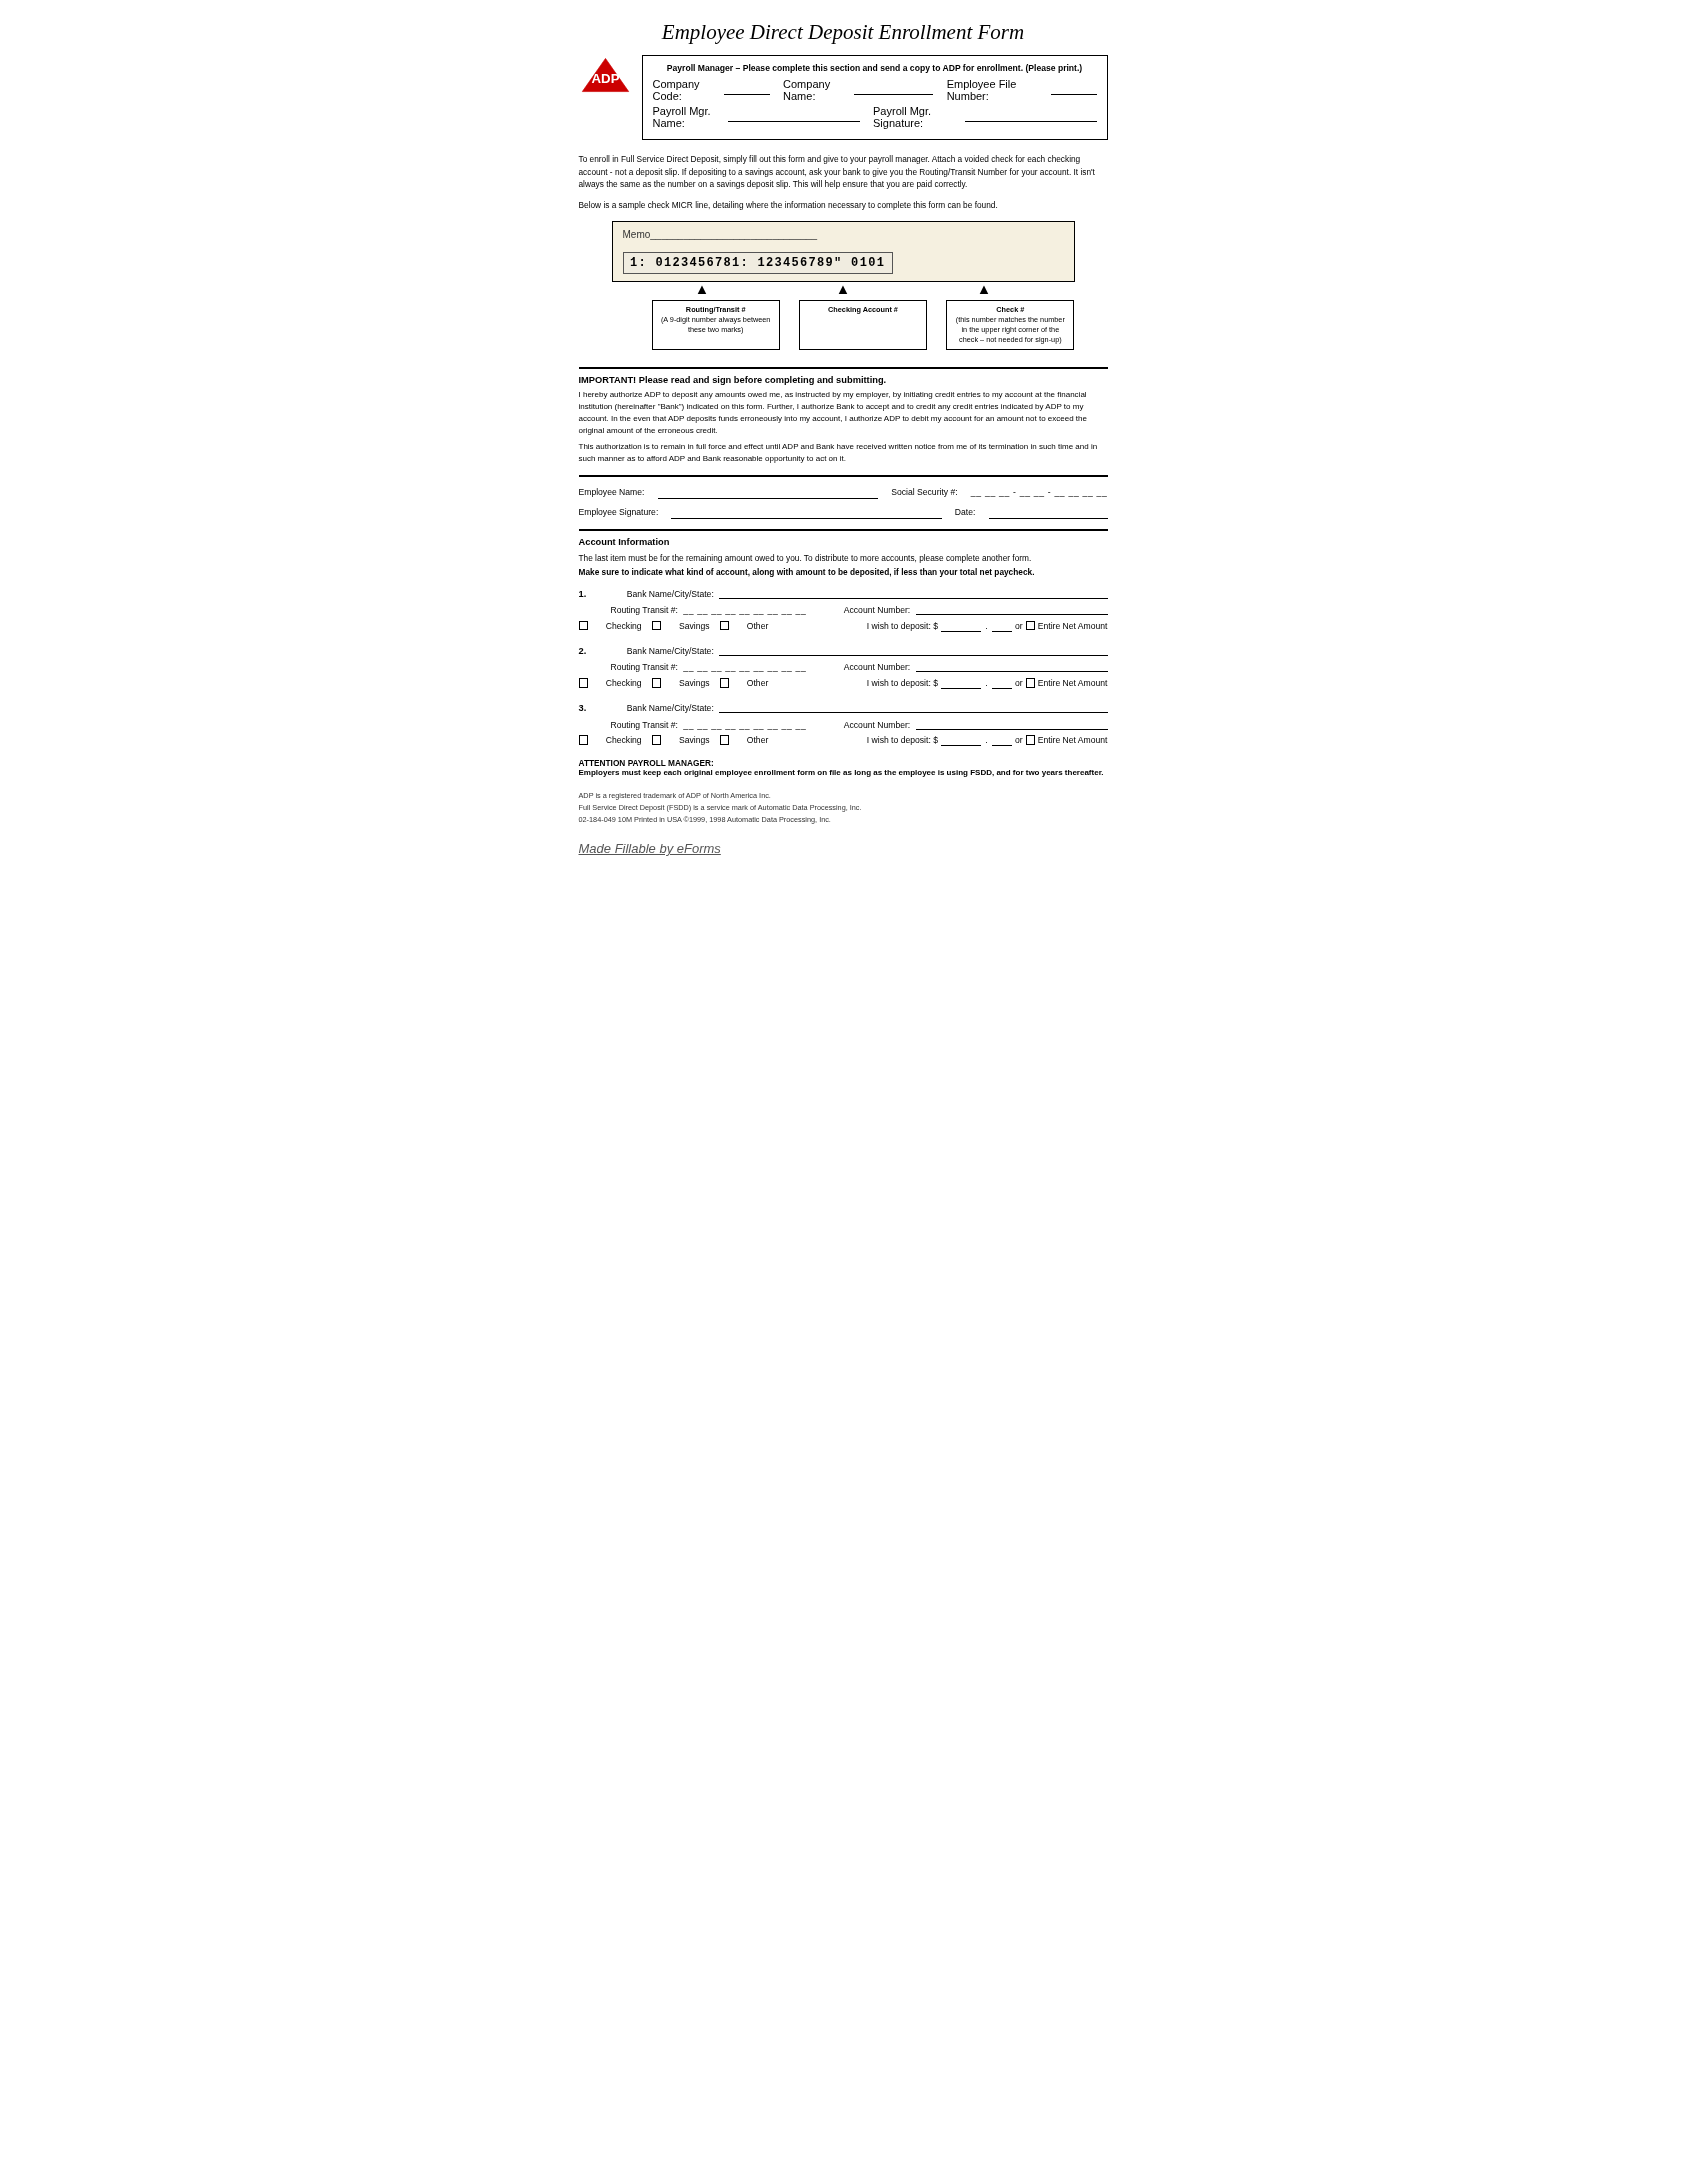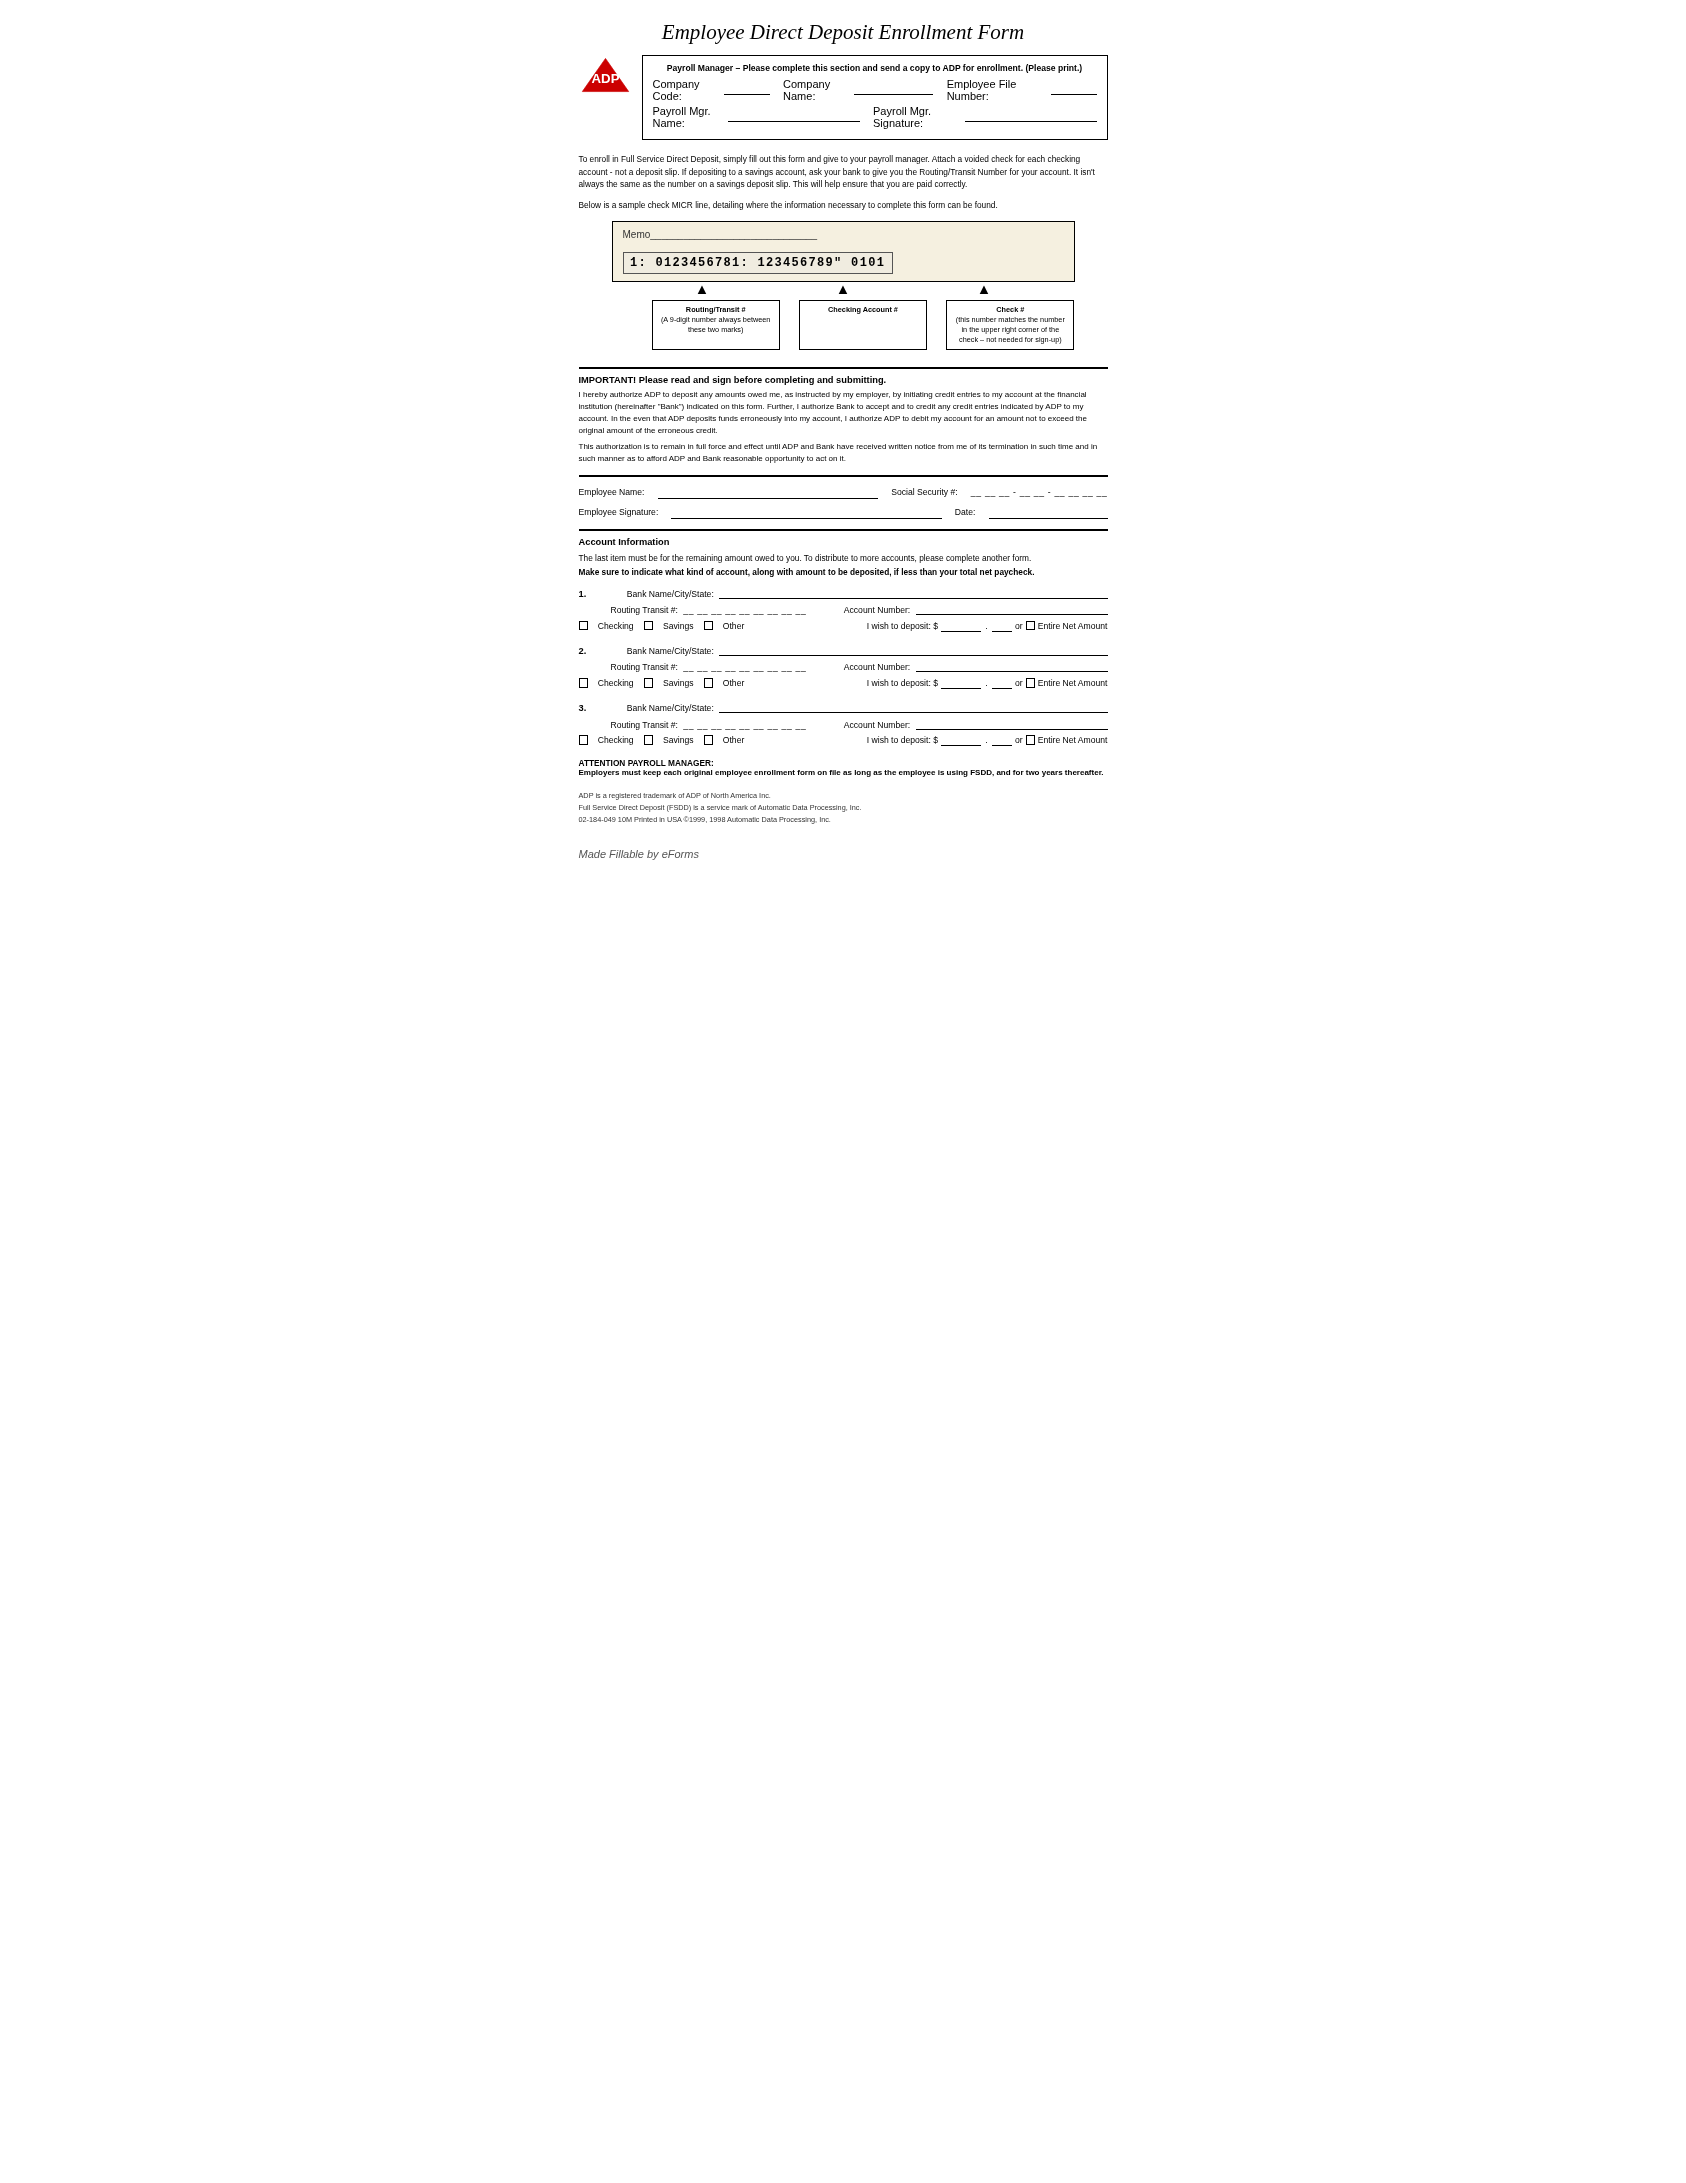--- a/index.html
+++ b/index.html
@@ -213,21 +213,21 @@
     }
     .checkbox-row {
       display: flex;
       align-items: center;
       gap: 10px;
       flex-wrap: wrap;
     }
     .cb-item {
       display: flex;
       align-items: center;
-      gap: 10px;
+      gap: 18px;
       font-size: 8.6px;
     }
     .cb-box {
       width: 9.3px;
       height: 9.3px;
       border: 1px solid #000;
       display: inline-block;
       flex-shrink: 0;
     }
     .deposit-wish {
@@ -266,24 +266,25 @@
       font-weight: bold;
       font-size: 8.3px;
     }
     .footer-text {
       margin-top: 13.2px;
       font-size: 7.3px;
       line-height: 1.6;
       color: #333;
     }
     .made-fillable {
-      margin-top: 23px;
-      font-size: 11px;
+      margin-top: 16px;
+      font-size: 13px;
       color: #555;
       font-style: italic;
+      text-decoration: underline;
     }
     .routing-pattern {
       font-size: 8.6px;
       letter-spacing: 0.7px;
     }
   </style>
 </head>
 <body>
 
 <h1 class="title">Employee Direct Deposit Enrollment Form</h1>

